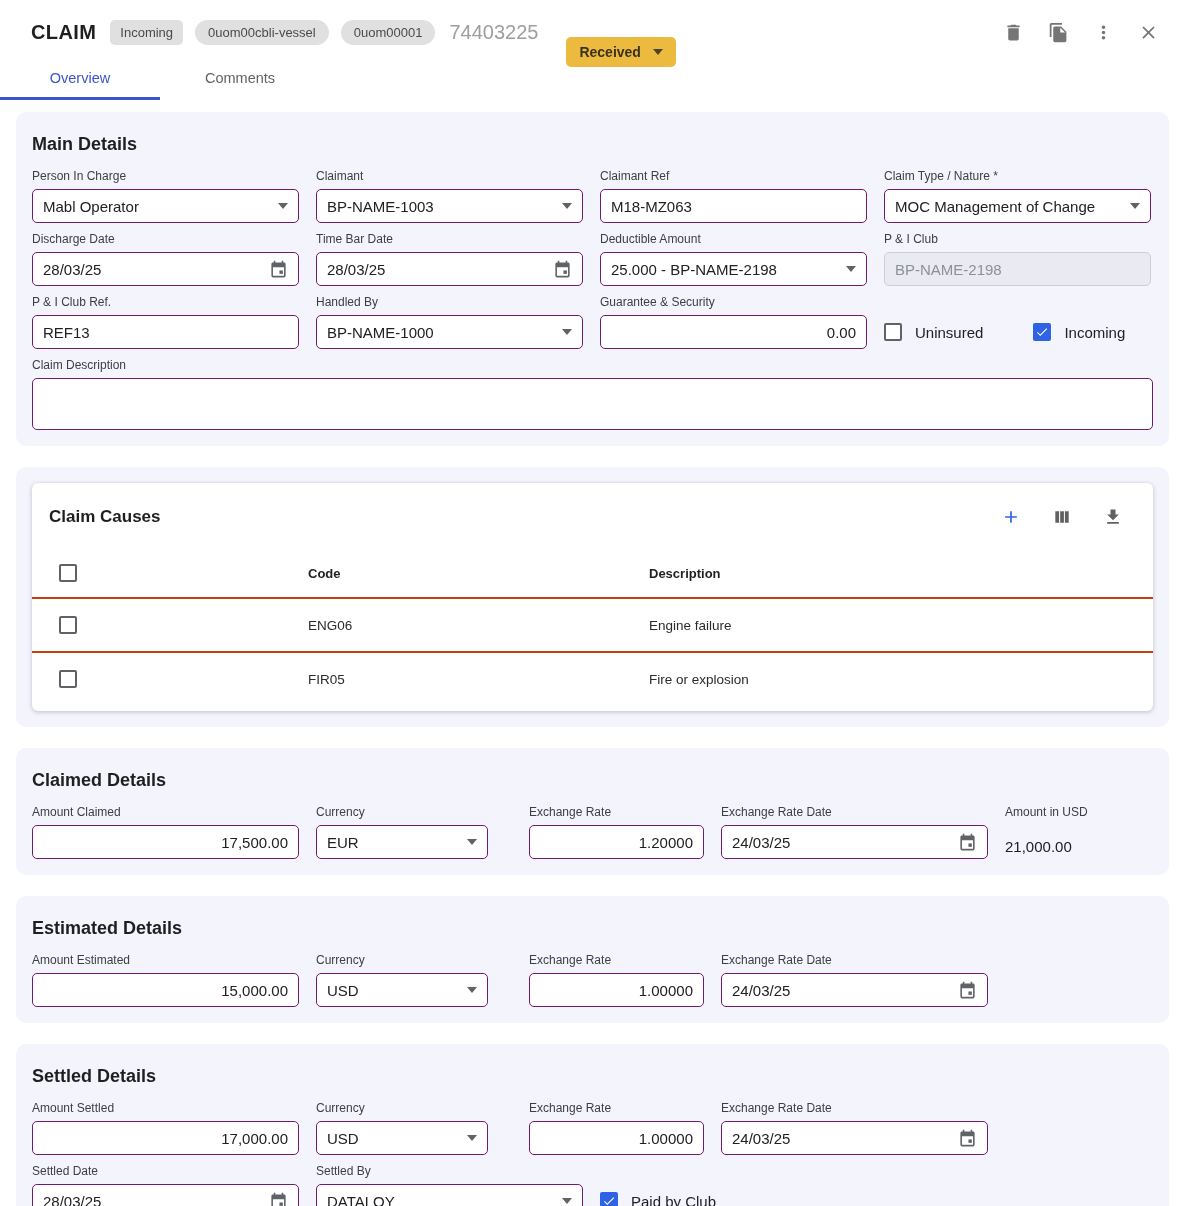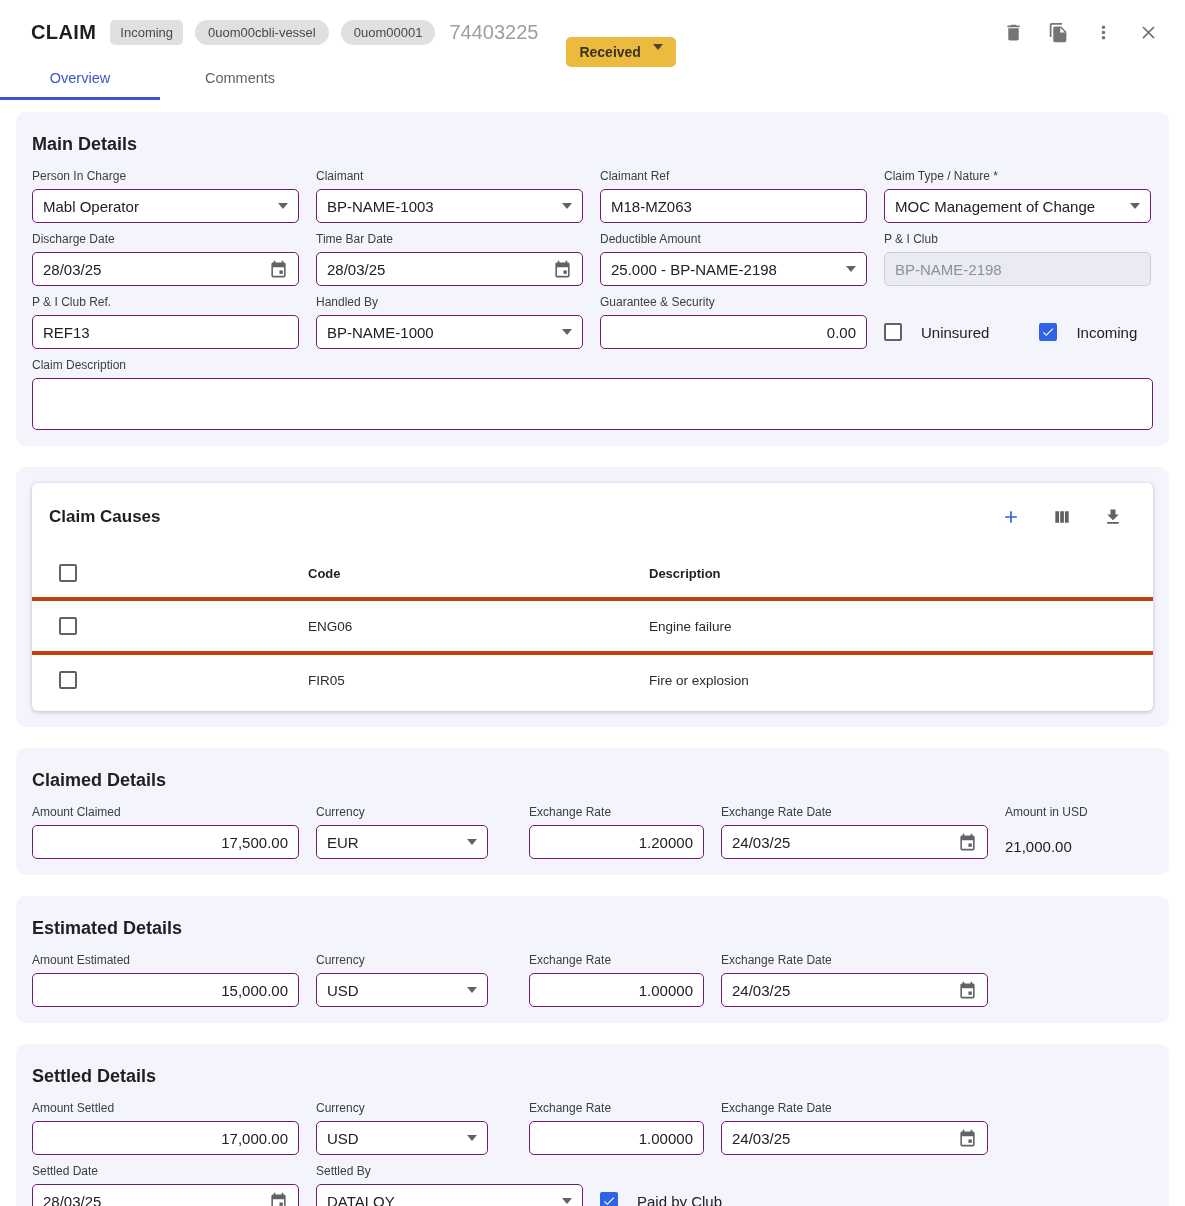--- a/index.html
+++ b/index.html
@@ -16,21 +16,21 @@
     color:#202124;
   }
   
   .topbar{padding-top:14px;}
   .title-row{display:flex;align-items:center;padding:0 23px 0 31px;height:36px;}
   .app-title{font-size:20px;font-weight:700;letter-spacing:.4px;color:#1f1f1f;margin-right:14px;}
   .badge{background:#e0e0e0;color:#4a4a4a;font-size:13px;padding:5px 10px;border-radius:5px;margin-right:12px;white-space:nowrap;}
   .pill{border-radius:14px;padding:5px 13px;}
   .claim-number{color:#9e9e9e;font-size:20px;margin:0 28px 0 2px;}
   .status-btn{background:var(--status-yellow);border:none;color:#3b3322;font-size:14px;font-weight:600;
-    padding:7px 13px;border-radius:5px;display:flex;align-items:flex-start;gap:12px;cursor:pointer;margin-top:40px;}
+    padding:7px 13px;border-radius:5px;display:flex;align-items:center;gap:12px;cursor:pointer;margin-top:40px;}
   .status-btn .caret{border-left:5px solid transparent;border-right:5px solid transparent;border-top:6px solid #4a4330;}
   .hdr-icons{margin-left:auto;display:flex;align-items:center;gap:17px;}
   .icon-btn{width:28px;height:28px;display:flex;align-items:center;justify-content:center;cursor:pointer;border-radius:50%;}
   .icon-btn svg{width:21px;height:21px;fill:#757575;}
   
   .tabs{display:flex;margin-top:10px;}
   .tab{width:160px;text-align:center;font-size:14.5px;color:#5f6368;padding:10px 0 11px;cursor:pointer;border-bottom:3px solid transparent;}
   .tab.active{color:var(--accent-blue);border-bottom-color:var(--accent-blue);font-weight:400;}
   
   main{padding:12px 16px 20px;}
@@ -43,35 +43,35 @@
   .control{height:34px;background:#fff;border:1px solid #701a75;border-radius:5px;display:flex;align-items:center;
     padding:0 10px;font-size:15px;color:#202124;cursor:pointer;}
   .control .cval{flex:1;white-space:nowrap;overflow:hidden;}
   .control.num .cval{text-align:right;}
   .control.disabled{background:#e9eaf2;border-color:#cdced8;color:#8d909a;cursor:default;}
   .sel-caret{border-left:5px solid transparent;border-right:5px solid transparent;border-top:6px solid #5f6368;margin-left:8px;}
   .cal{margin-left:8px;display:flex;}
   .cal svg{width:19px;height:19px;fill:#5f6368;}
   .area{height:52px;align-items:flex-start;padding-top:6px;cursor:text;}
   
-  .check{display:flex;align-items:center;gap:19px;font-size:15px;color:#202124;cursor:pointer;}
+  .check{display:flex;align-items:center;gap:13px;font-size:15px;color:#202124;cursor:pointer;}
   .cbox{width:18px;height:18px;border:2px solid #5f6368;border-radius:2px;background:#fff;display:flex;align-items:center;justify-content:center;flex:none;}
   .cbox svg{width:14px;height:14px;display:none;}
   .cbox.checked{background:var(--checkbox-blue);border-color:var(--checkbox-blue);}
   .cbox.checked svg{display:block;}
   .check-row{display:flex;align-items:center;height:34px;margin-top:20px;gap:50px;}
   
   .card{background:#fff;border-radius:6px;box-shadow:0 1px 4px rgba(60,60,90,.3);padding-bottom:6px;}
   .card-head{display:flex;align-items:center;padding:20px 26px 2px 17px;}
   .card-title{font-size:17px;font-weight:700;color:#1f1f1f;}
   .card-icons{margin-left:auto;display:flex;align-items:center;gap:23px;}
   .card-icons .icon-btn svg{width:20px;height:20px;}
   .card-icons .blue svg{fill:#2f62e4;}
   .card-icons .grey svg{fill:#616161;}
-  .trow{display:grid;grid-template-columns:276px 341px 1fr;align-items:center;min-height:54px;border-top:4px solid #c2410c;}
+  .trow{display:grid;grid-template-columns:276px 341px 1fr;align-items:center;min-height:54px;border-top:2px solid #c2410c;}
   .trow.head{min-height:48px;border-top:none;margin-top:16px;font-weight:700;font-size:13px;}
   .trow .ccell{padding-left:27px;}
   .tcell{font-size:13.5px;color:#2b2b2b;}
   .trow.head .tcell{font-size:13px;color:#1f1f1f;}
   
   .ro-block .ro-val{font-size:15px;color:#202124;margin-top:13px;}
 </style>
 </head>
 <body>
 

